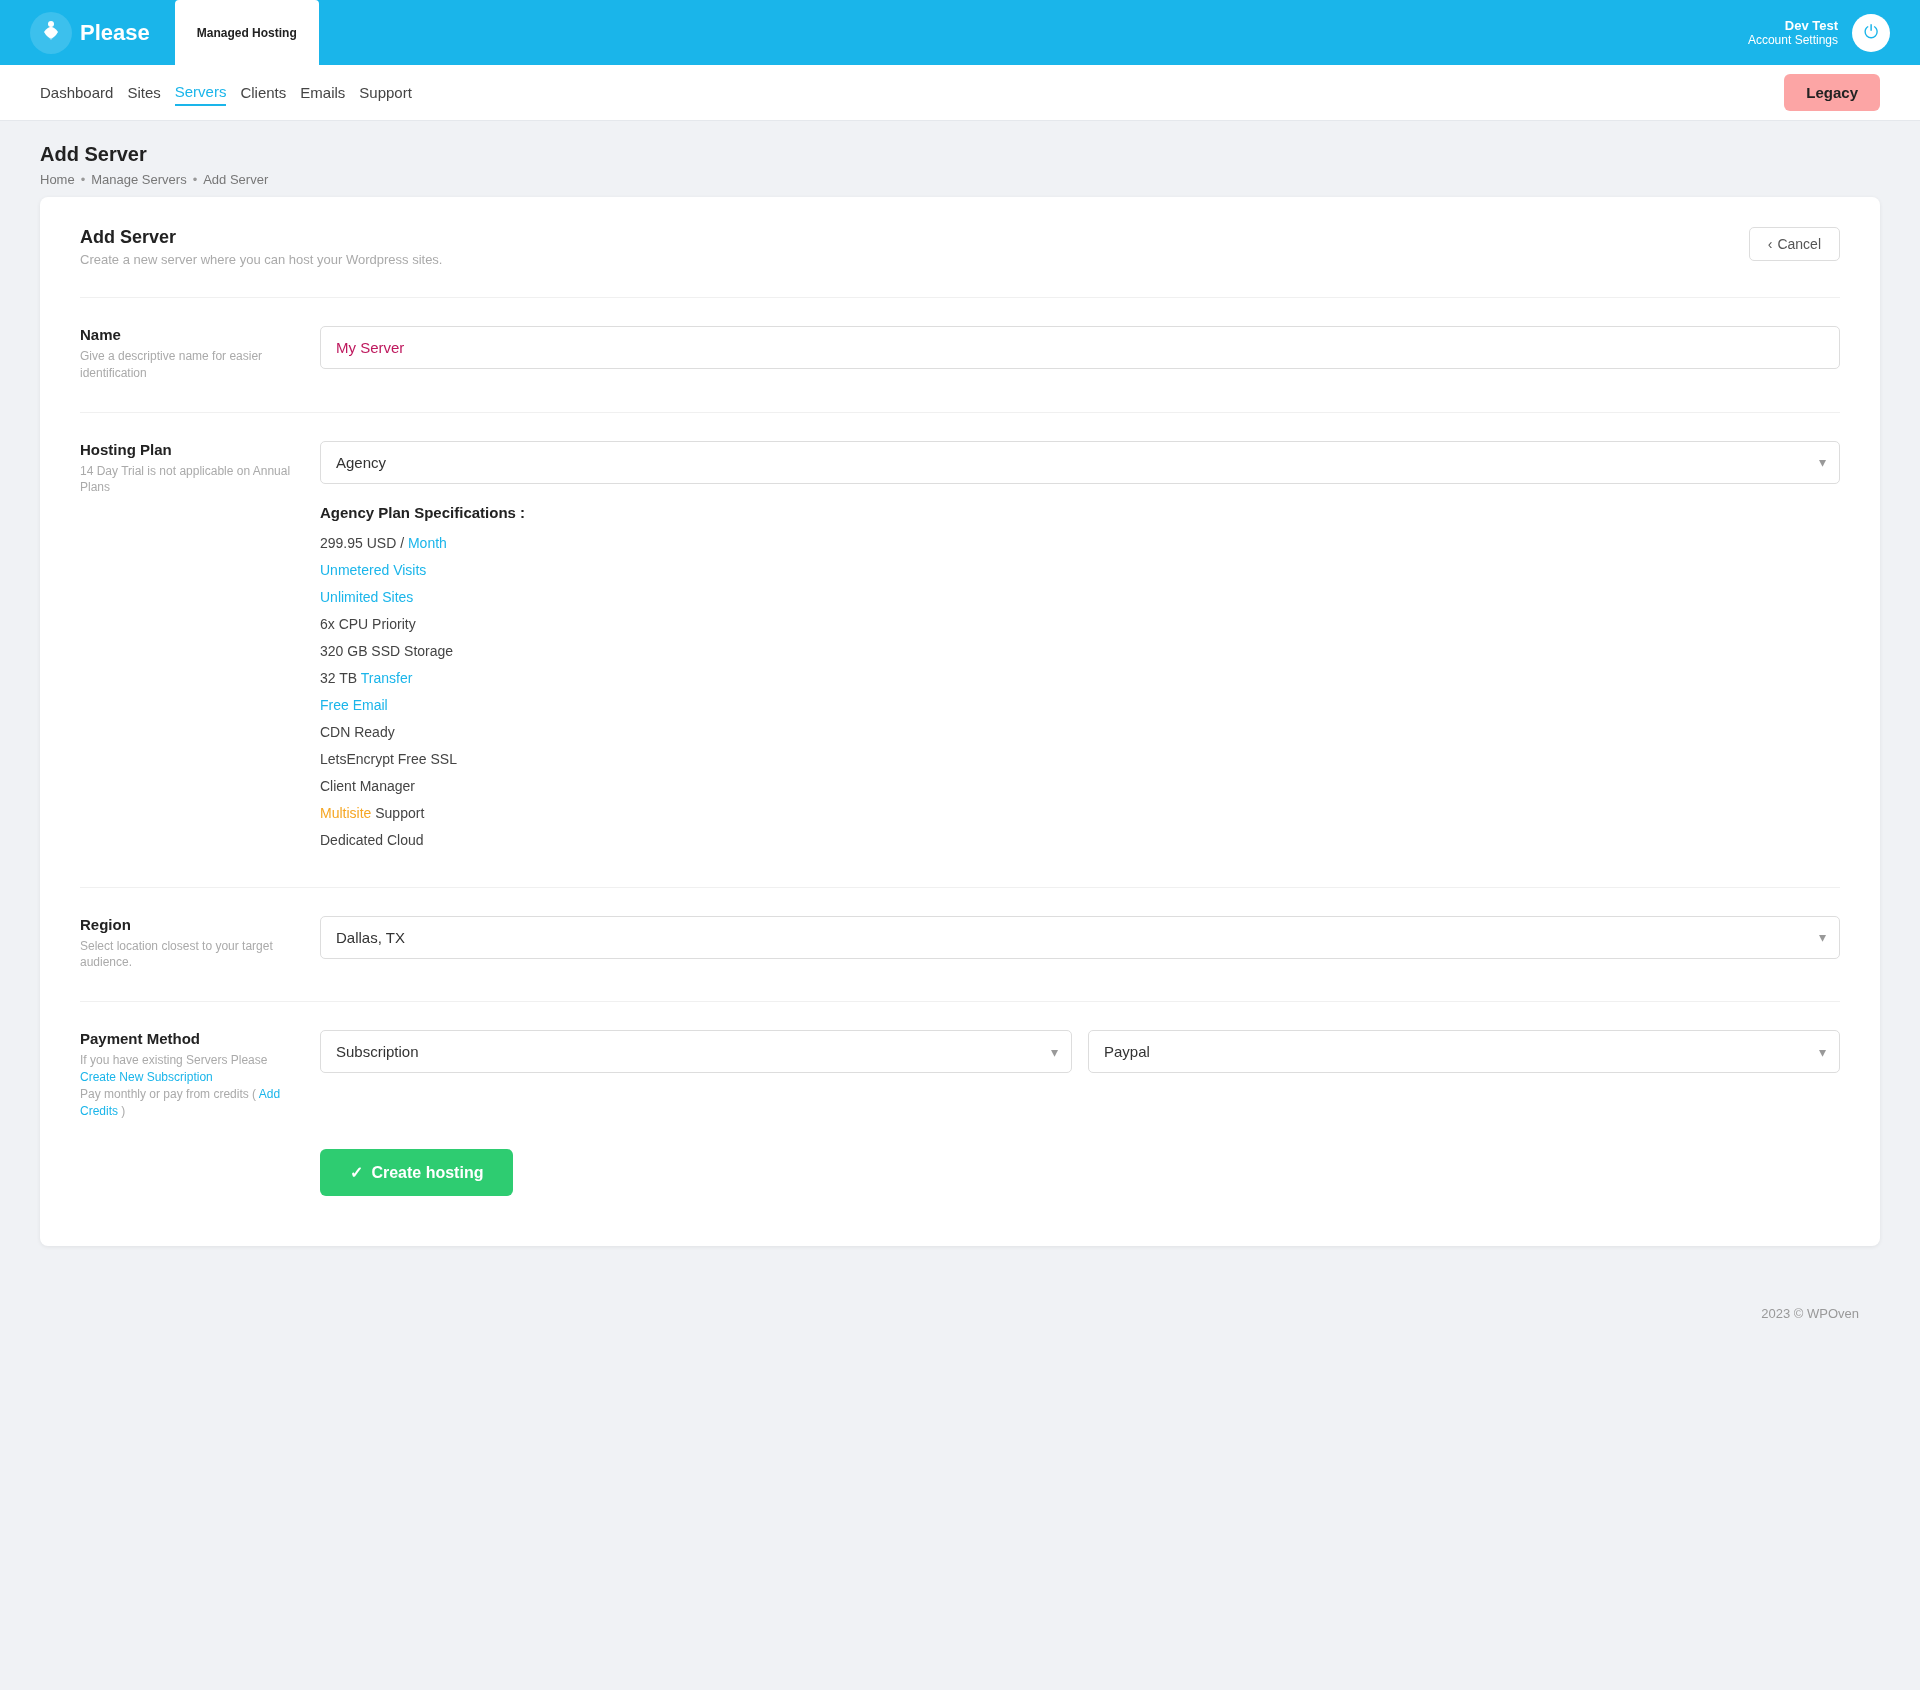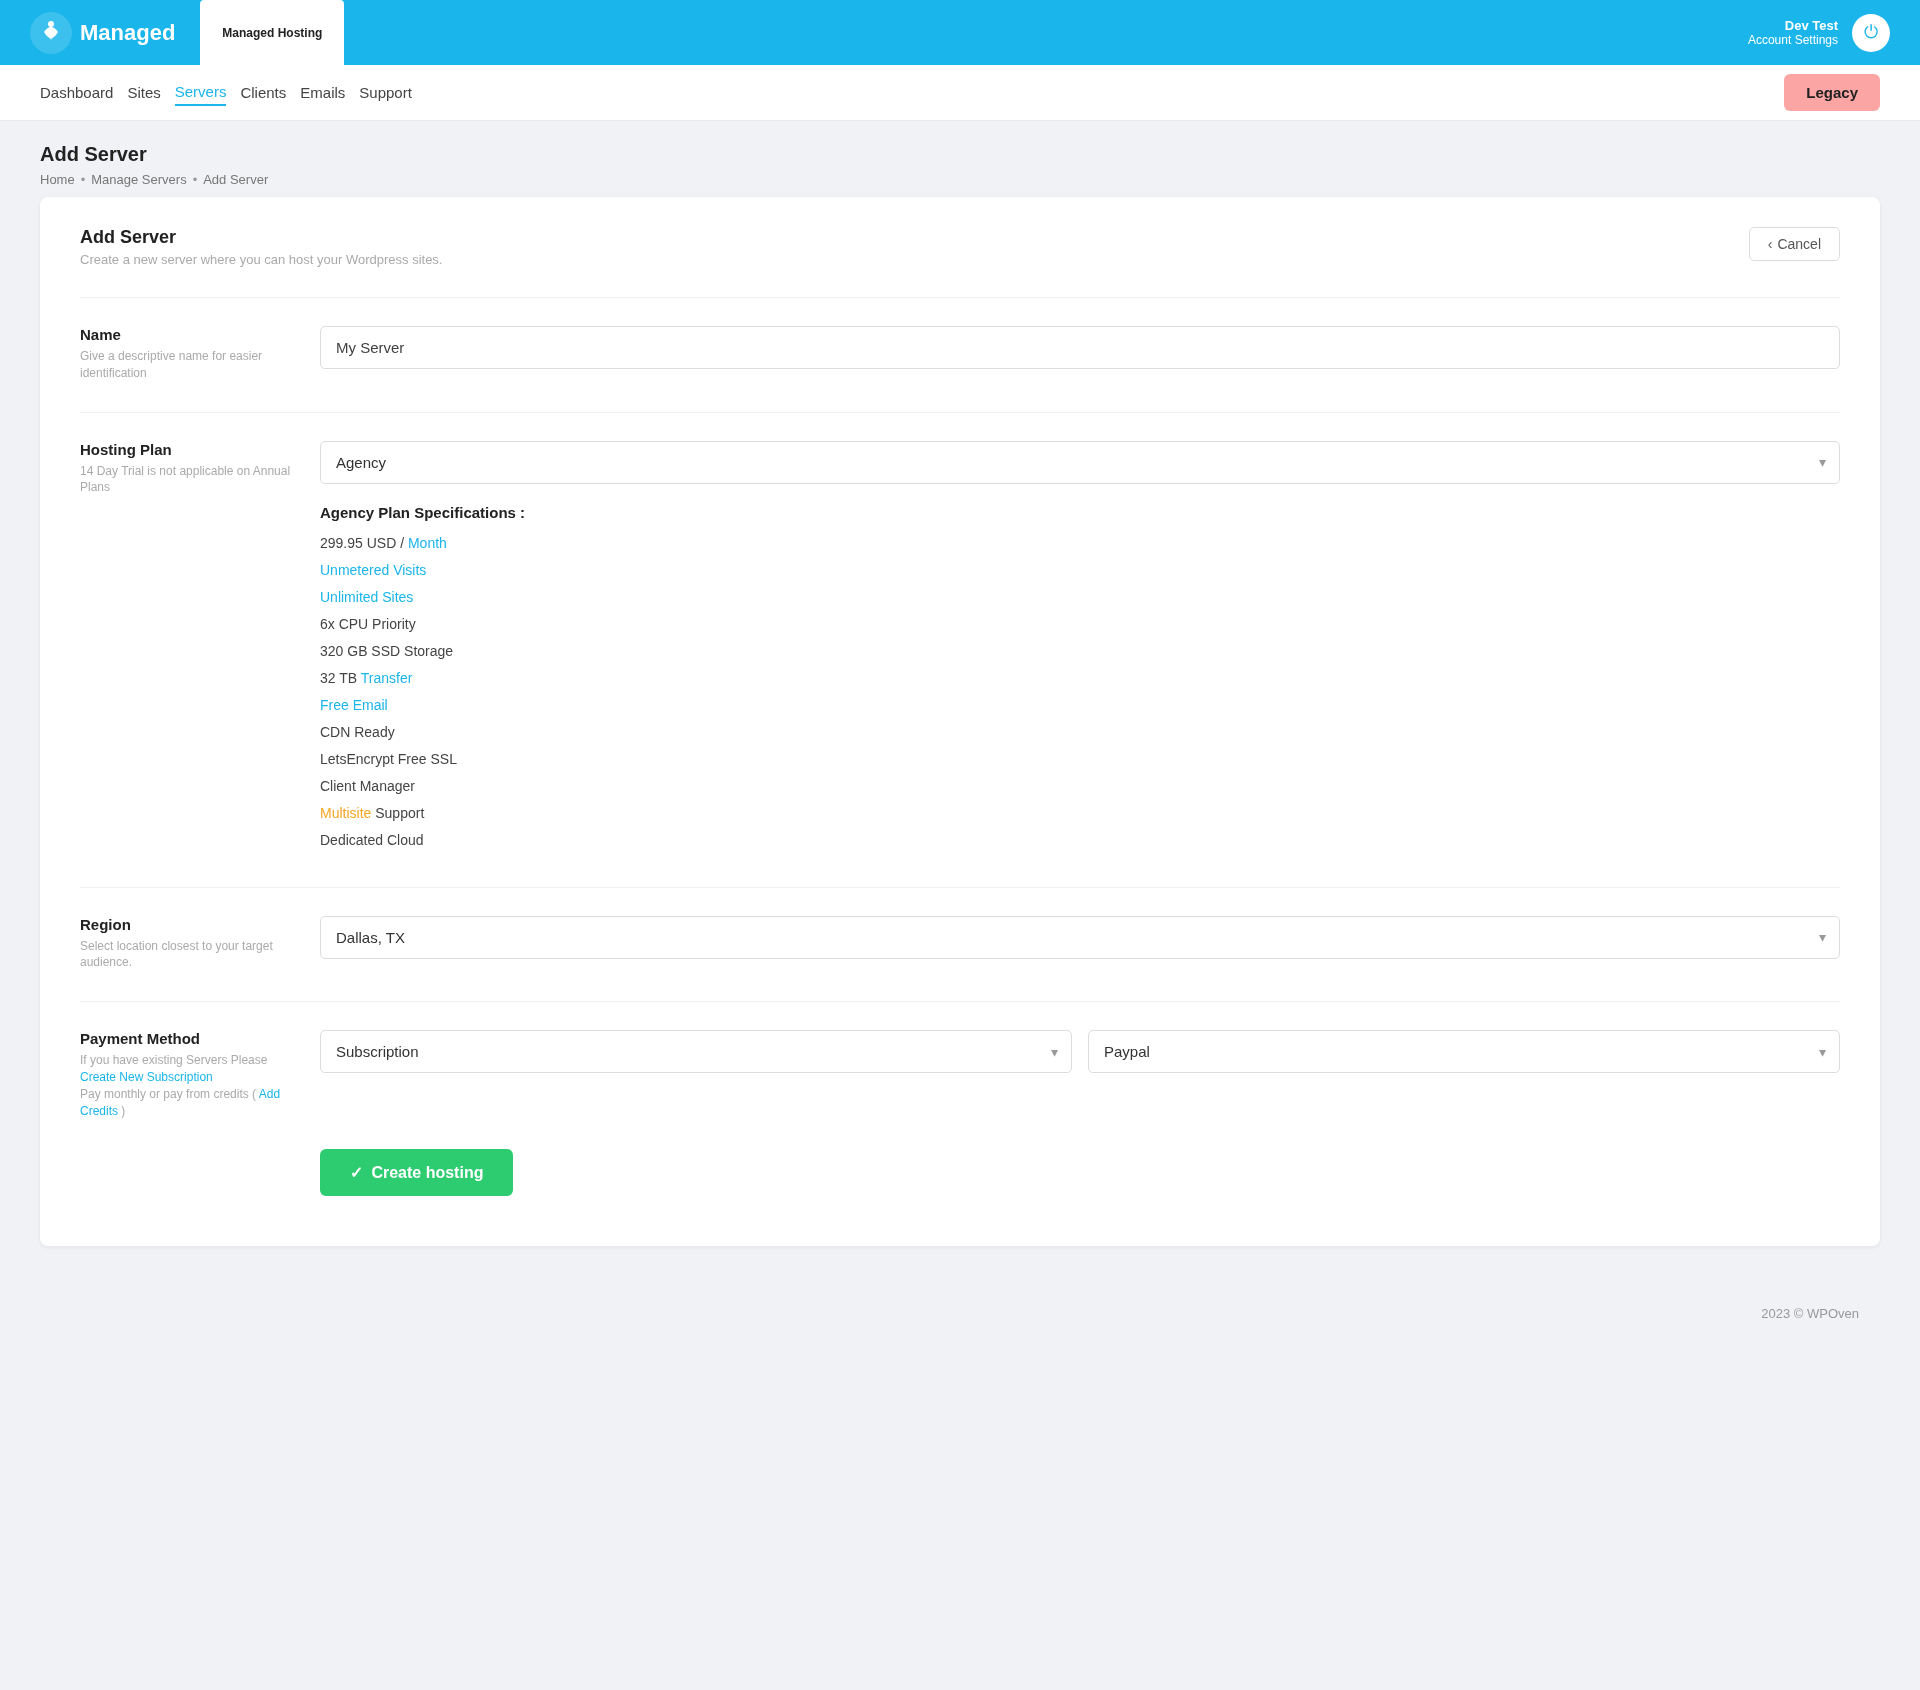--- a/index.html
+++ b/index.html
@@ -147,21 +147,21 @@
     .form-hint a { color: #1ab5ea; text-decoration: none; }
     .form-control-col { flex: 1; }
 
     
     .text-input {
       width: 100%;
       border: 1px solid #ddd;
       border-radius: 5px;
       padding: 12px 15px;
       font-size: 15px;
-      color: #404040;
+      color: #be185d;
       outline: none;
     }
 
     
     .select-wrap {
       position: relative;
       width: 100%;
     }
     .select-wrap select {
       width: 100%;
@@ -241,21 +241,21 @@
 
 <div class="header">
   <div class="header-left">
     <div class="logo">
       <svg class="logo-icon" viewBox="0 0 42 42" fill="none" xmlns="http://www.w3.org/2000/svg">
         <circle cx="21" cy="21" r="21" fill="white" opacity="0.15"></circle>
         <path d="M14 20 Q21 10 28 20 Q21 32 14 20Z" fill="white"></path>
         <path d="M21 14 Q28 21 21 28 Q14 21 21 14Z" fill="white" opacity="0.6"></path>
         <circle cx="21" cy="12" r="3" fill="white"></circle>
       </svg>
-      <span class="logo-text">Managed</span>
+      <span class="logo-text">Please</span>
     </div>
     <div class="header-tab">Managed Hosting</div>
   </div>
   <div class="header-right">
     <div class="account-info">
       <div class="dev-test">Dev Test</div>
       <div class="acc-settings">Account Settings</div>
     </div>
     <button class="power-btn">
       <span class="power-icon">⏻</span>

